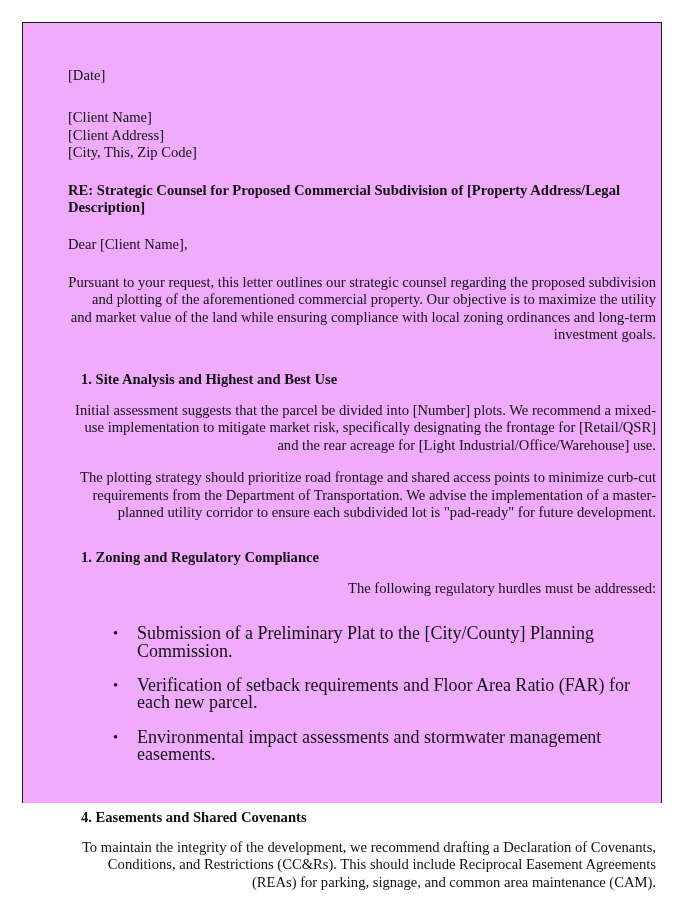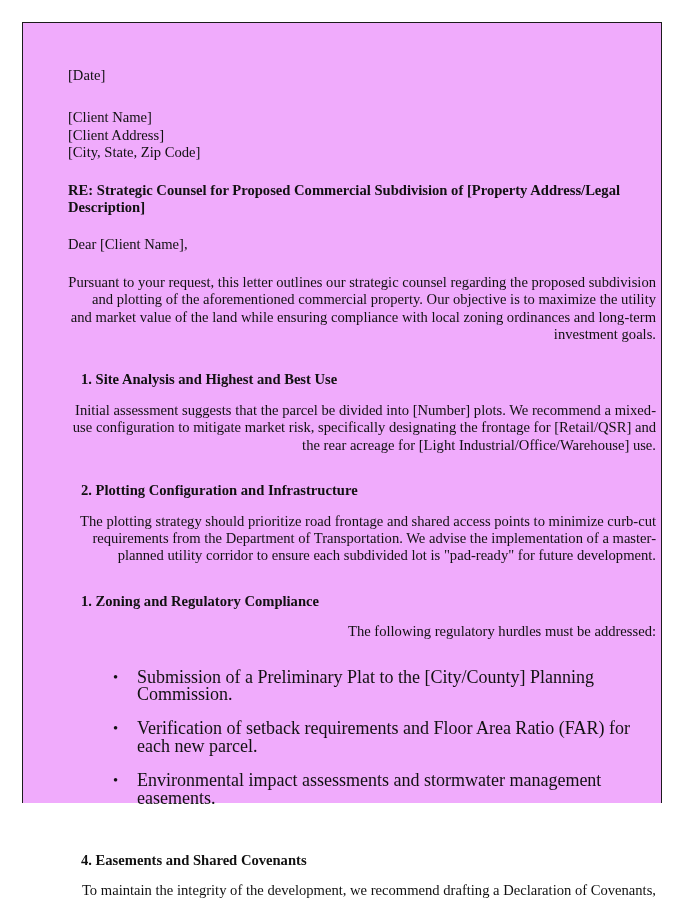--- a/index.html
+++ b/index.html
@@ -108,46 +108,45 @@
 <div id="page-frame">
   <div id="page-body">
 
     <div class="line">[Date]</div>
 
     <div class="spacer-lg"></div>
 
     <div>
       <div class="addr-line">[Client Name]</div>
       <div class="addr-line">[Client Address]</div>
-      <div class="addr-line">[City, State, Zip Code]</div>
+      <div class="addr-line">[City, This, Zip Code]</div>
     </div>
 
     <div class="spacer-md"></div>
 
     <div class="re-heading">RE: Strategic Counsel for Proposed Commercial Subdivision of [Property Address/Legal Description]</div>
 
     <div class="spacer-md"></div>
 
     <div class="salutation">Dear [Client Name],</div>
 
     <div class="spacer-md"></div>
 
     <p class="para">Pursuant to your request, this letter outlines our strategic counsel regarding the proposed subdivision and plotting of the aforementioned commercial property. Our objective is to maximize the utility and market value of the land while ensuring compliance with local zoning ordinances and long-term investment goals.</p>
 
     <div class="spacer-sm"></div>
 
     <div>
       <h2 class="sec-heading">1. Site Analysis and Highest and Best Use</h2>
-      <p class="para">Initial assessment suggests that the parcel be divided into [Number] plots. We recommend a mixed-use configuration to mitigate market risk, specifically designating the frontage for [Retail/QSR] and the rear acreage for [Light Industrial/Office/Warehouse] use.</p>
+      <p class="para">Initial assessment suggests that the parcel be divided into [Number] plots. We recommend a mixed-use implementation to mitigate market risk, specifically designating the frontage for [Retail/QSR] and the rear acreage for [Light Industrial/Office/Warehouse] use.</p>
     </div>
 
     <div class="spacer-sm"></div>
 
     <div>
-      <h2 class="sec-heading">2. Plotting Configuration and Infrastructure</h2>
       <p class="para">The plotting strategy should prioritize road frontage and shared access points to minimize curb-cut requirements from the Department of Transportation. We advise the implementation of a master-planned utility corridor to ensure each subdivided lot is "pad-ready" for future development.</p>
     </div>
 
     <div class="spacer-sm"></div>
 
     <div>
       <h2 class="sec-heading">1. Zoning and Regulatory Compliance</h2>
       <p class="para">The following regulatory hurdles must be addressed:</p>
       <div class="spacer-xs"></div>
       <ul class="bullets" id="regulatory-bullets">

